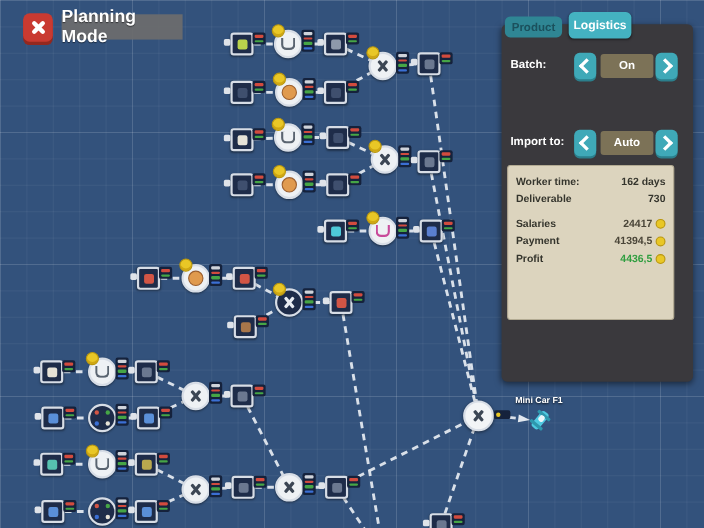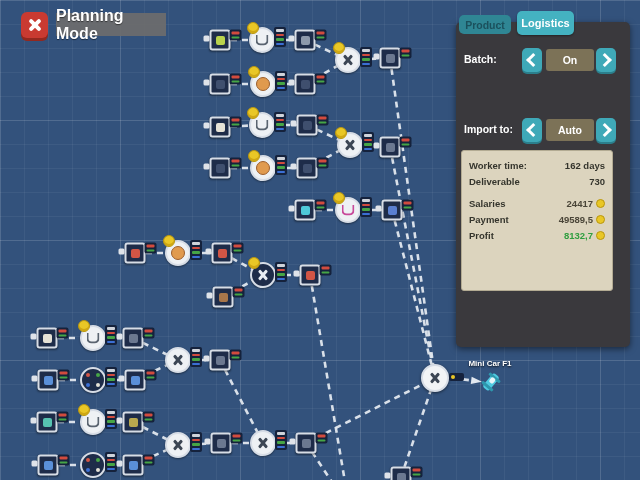--- a/index.html
+++ b/index.html
@@ -605,24 +605,24 @@
         <span class="sval">730</span>
       </div>
       <div class="sgap"></div>
       <div class="srow money">
         <span>Salaries</span>
         <span class="sval">24417</span>
         <span class="scoin"></span>
       </div>
       <div class="srow money">
         <span>Payment</span>
-        <span class="sval">49589,5</span>
+        <span class="sval">41394,5</span>
         <span class="scoin"></span>
       </div>
       <div class="srow money profit">
         <span>Profit</span>
-        <span class="sval">8132,7</span>
+        <span class="sval">4436,5</span>
         <span class="scoin"></span>
       </div>
     </div>
 
   </div>
 </div>
 
 </body></html>

